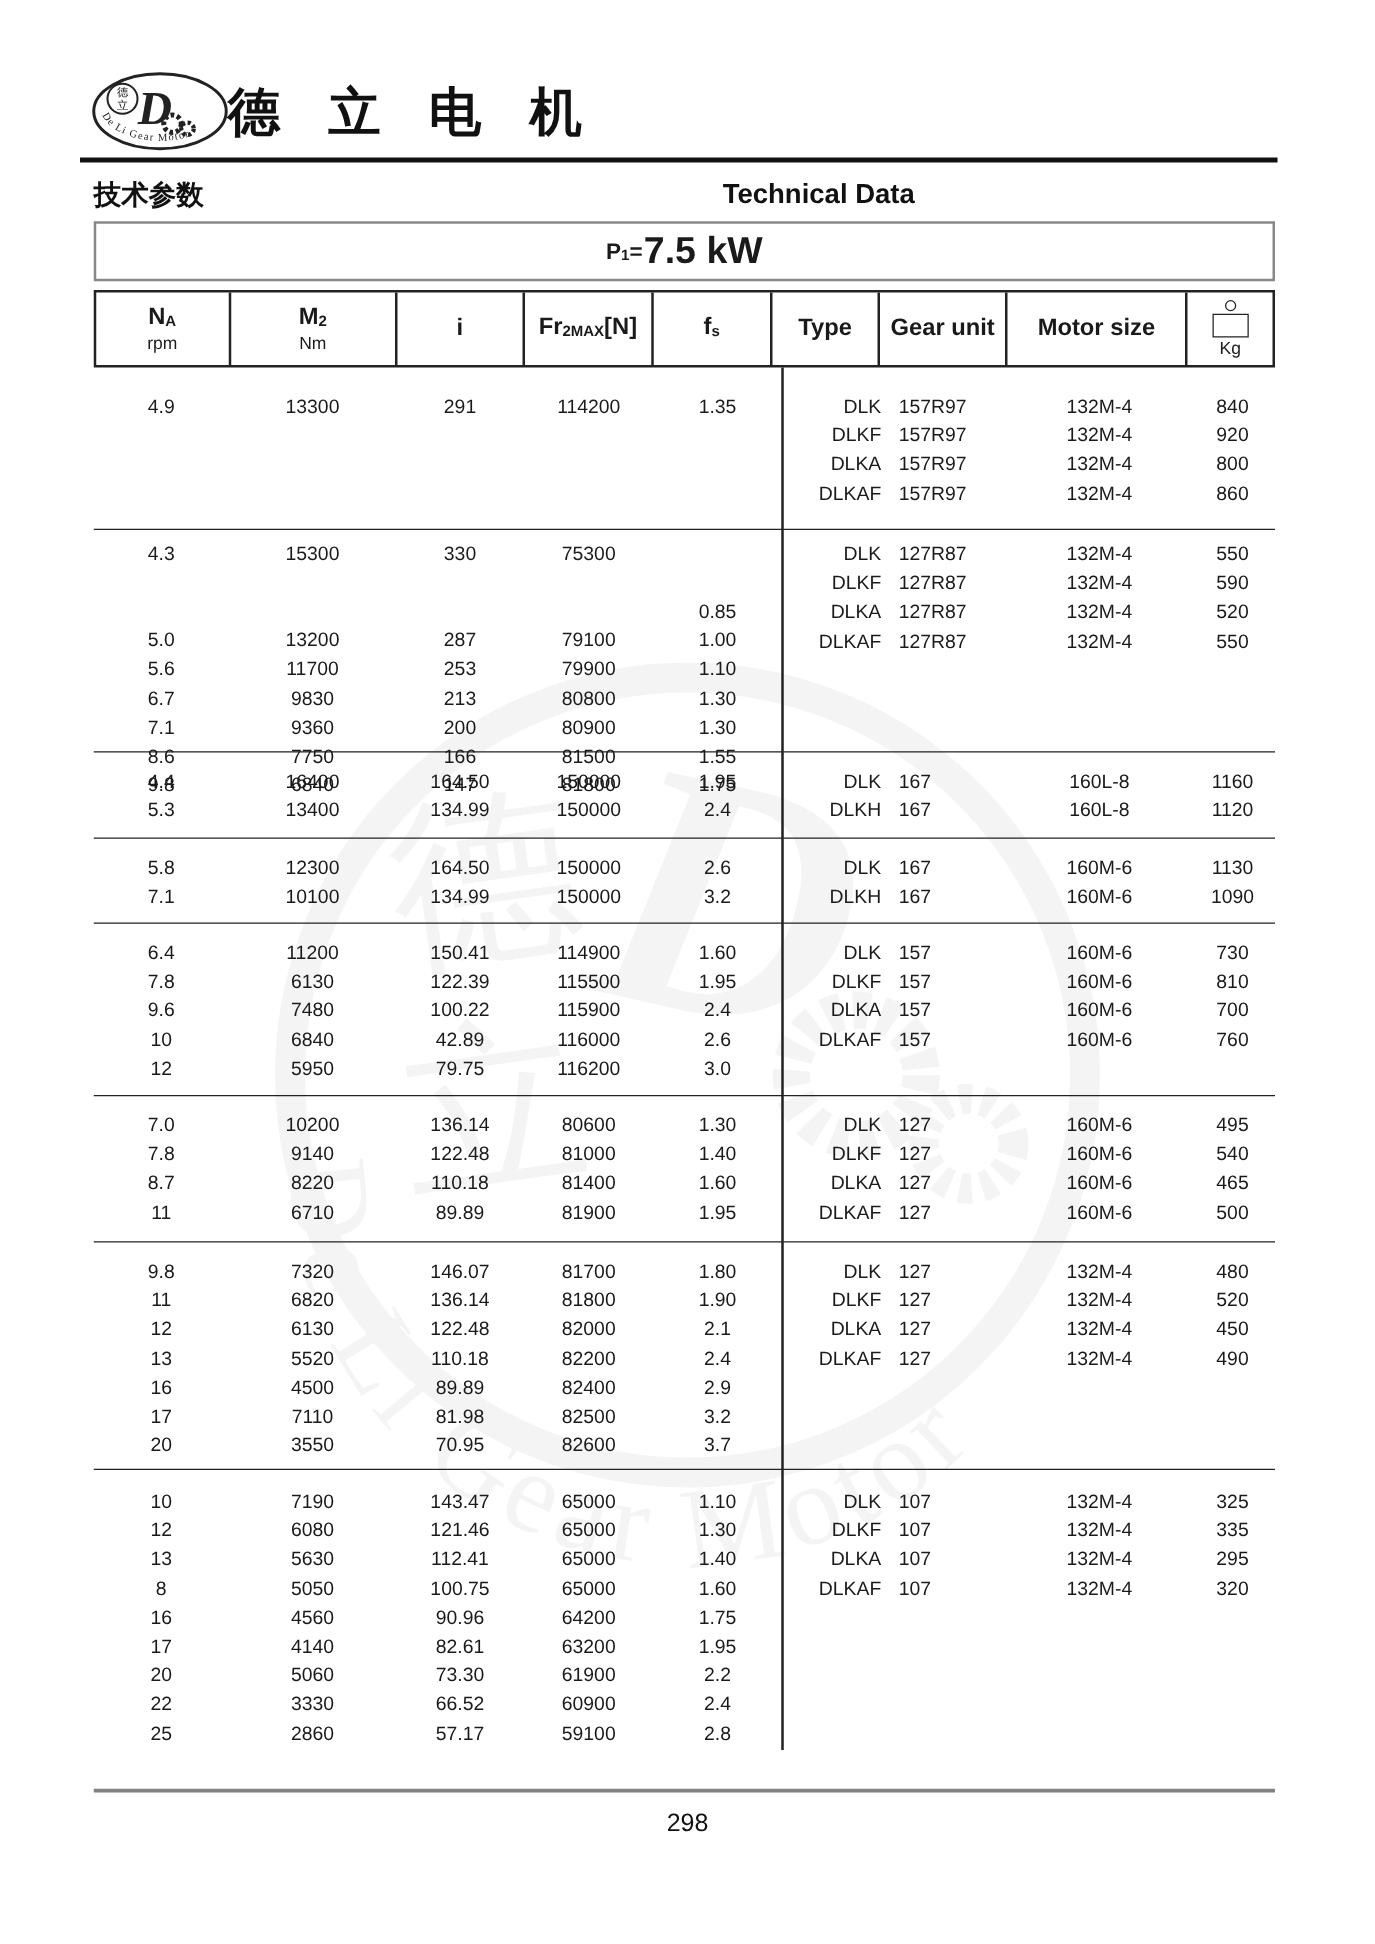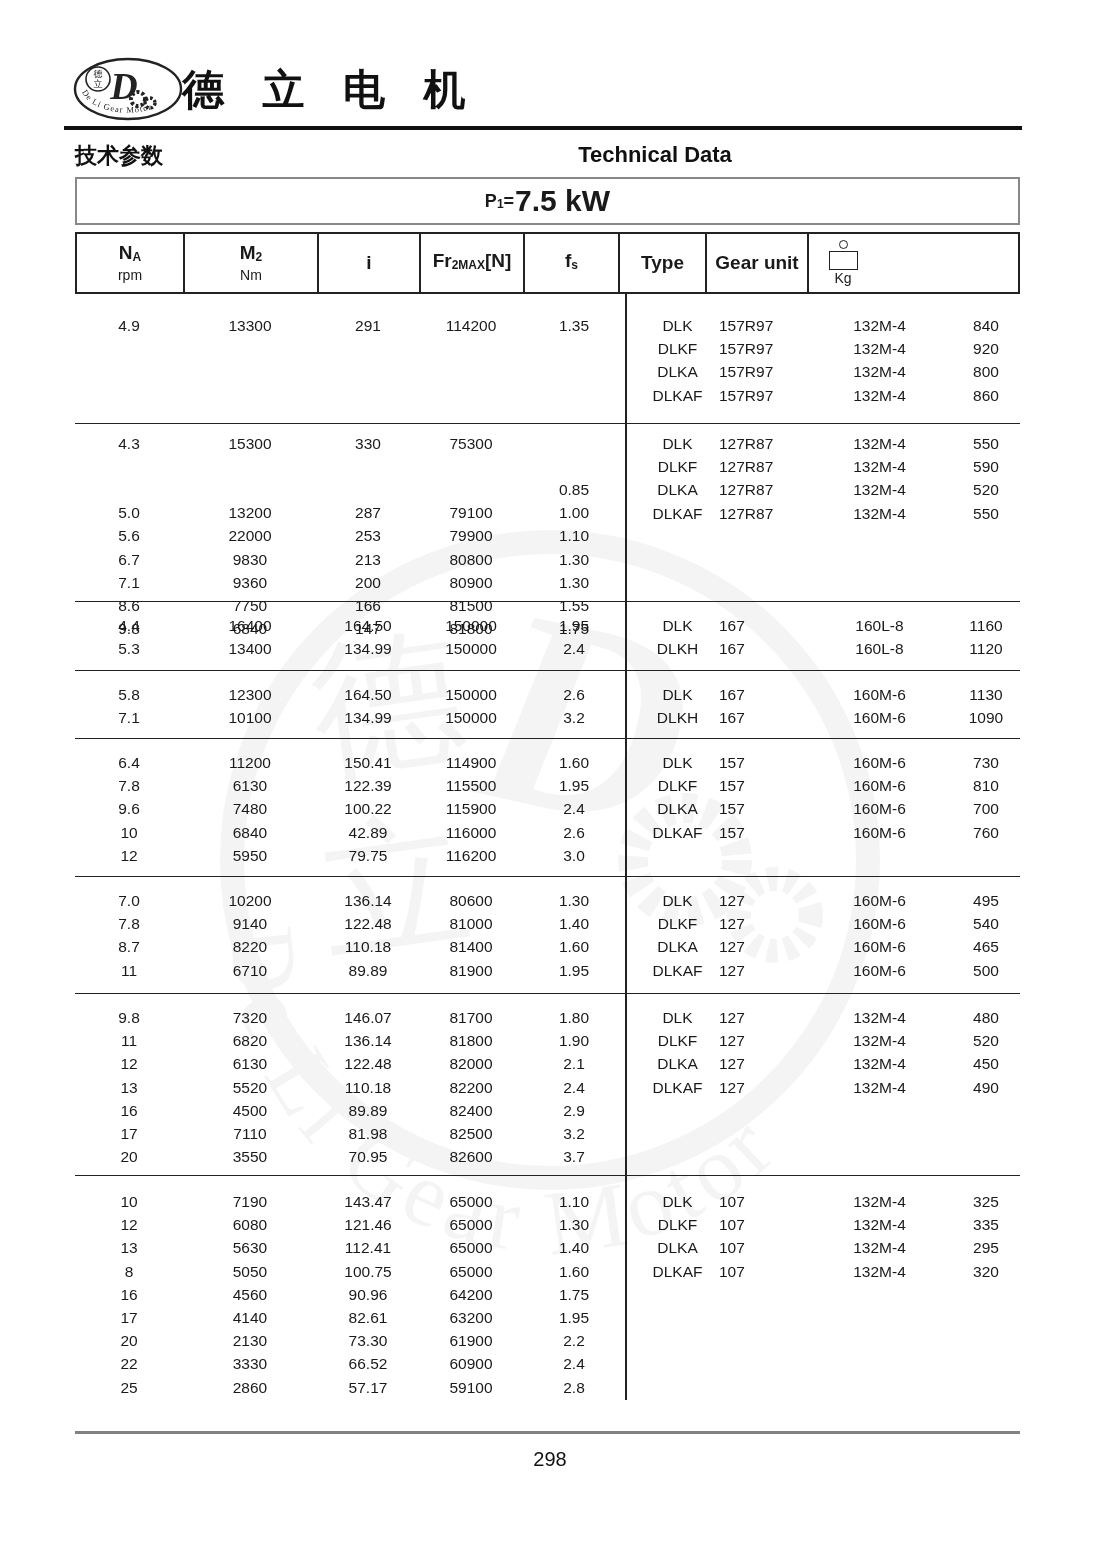--- a/index.html
+++ b/index.html
@@ -33,21 +33,21 @@
   .kg-icon .block{width:27px;height:17px;border:1.5px solid #222;}
   
   .tbody{position:absolute;left:75px;top:294px;width:945px;height:1106px;}
   .vdivider{position:absolute;left:550px;top:0;bottom:0;width:1.5px;background:#222;}
   .group{display:flex;box-sizing:border-box;}
   .group.sep{border-bottom:1.5px solid #222;}
   .g-left{width:550px;display:flex;flex-direction:column;box-sizing:border-box;}
   .g-right{width:395px;display:flex;flex-direction:column;box-sizing:border-box;}
   .row{display:flex;line-height:23.2px;font-size:15.5px;}
   .cell{box-sizing:border-box;text-align:center;white-space:nowrap;}
-  .cell.type{text-align:center;padding-left:25px;}
+  .cell.type{text-align:right;padding-left:25px;}
   .cell.gear{text-align:left;padding-left:14px;}
   
   .bottom-rule{position:absolute;left:75px;top:1431px;width:945px;height:2.5px;background:#828282;}
   .page-num{position:absolute;left:0;top:1448px;width:1100px;text-align:center;font-size:20px;color:#111;}
   
   .watermark{position:absolute;left:140px;top:530px;opacity:0.06;z-index:0;}
   .content-layer{position:relative;z-index:1;}
 </style>
 </head>
 <body>
@@ -110,20 +110,23 @@
       </div>
       <div class="hcell" style="width:95px">
         <div class="h-main"><span>f</span><sub>s</sub></div>
       </div>
       <div class="hcell" style="width:87px">
         <div class="h-main"><span>Type</span></div>
       </div>
       <div class="hcell" style="width:102px">
         <div class="h-main"><span>Gear unit</span></div>
       </div>
+      <div class="hcell" style="width:145px">
+        <div class="h-main"><span>Motor size</span></div>
+      </div>
       <div class="hcell" style="width:68px">
         <div class="kg-icon">
           <div class="knob"></div>
             <div class="block"></div>
         </div>
         <div class="h-unit">Kg</div>
       </div>
     </div>
 
     <div class="tbody" id="tbody">
@@ -176,21 +179,21 @@
             </div>
             <div class="row">
               <div class="cell" style="width: 108px;">5.0</div>
               <div class="cell" style="width: 134px;">13200</div>
               <div class="cell" style="width: 102px;">287</div>
               <div class="cell" style="width: 104px;">79100</div>
               <div class="cell" style="width: 102px;">1.00</div>
             </div>
             <div class="row">
               <div class="cell" style="width: 108px;">5.6</div>
-              <div class="cell" style="width: 134px;">22000</div>
+              <div class="cell" style="width: 134px;">11700</div>
               <div class="cell" style="width: 102px;">253</div>
               <div class="cell" style="width: 104px;">79900</div>
               <div class="cell" style="width: 102px;">1.10</div>
             </div>
             <div class="row">
               <div class="cell" style="width: 108px;">6.7</div>
               <div class="cell" style="width: 134px;">9830</div>
               <div class="cell" style="width: 102px;">213</div>
               <div class="cell" style="width: 104px;">80800</div>
               <div class="cell" style="width: 102px;">1.30</div>
@@ -549,21 +552,21 @@
             </div>
             <div class="row">
               <div class="cell" style="width: 108px;">17</div>
               <div class="cell" style="width: 134px;">4140</div>
               <div class="cell" style="width: 102px;">82.61</div>
               <div class="cell" style="width: 104px;">63200</div>
               <div class="cell" style="width: 102px;">1.95</div>
             </div>
             <div class="row">
               <div class="cell" style="width: 108px;">20</div>
-              <div class="cell" style="width: 134px;">2130</div>
+              <div class="cell" style="width: 134px;">5060</div>
               <div class="cell" style="width: 102px;">73.30</div>
               <div class="cell" style="width: 104px;">61900</div>
               <div class="cell" style="width: 102px;">2.2</div>
             </div>
             <div class="row">
               <div class="cell" style="width: 108px;">22</div>
               <div class="cell" style="width: 134px;">3330</div>
               <div class="cell" style="width: 102px;">66.52</div>
               <div class="cell" style="width: 104px;">60900</div>
               <div class="cell" style="width: 102px;">2.4</div>

